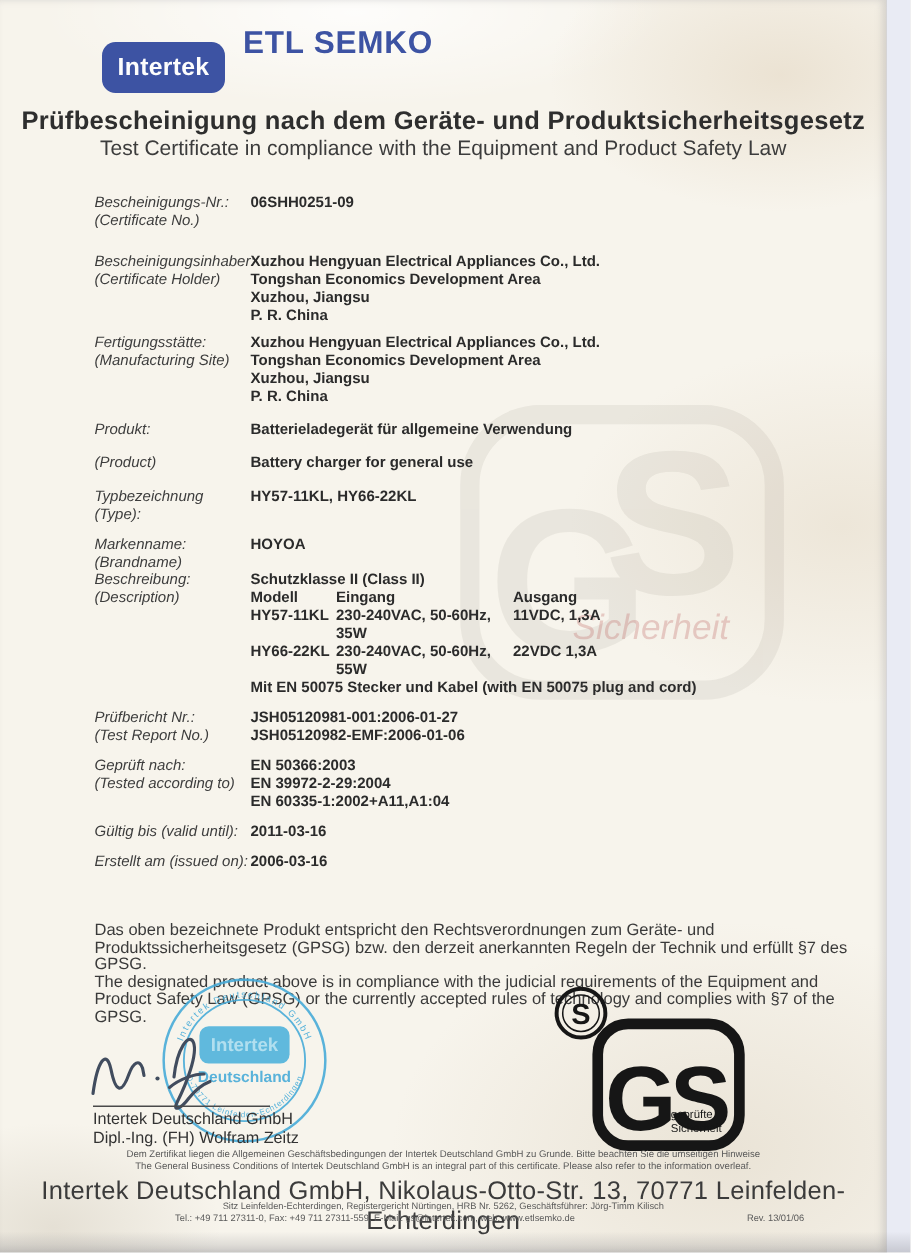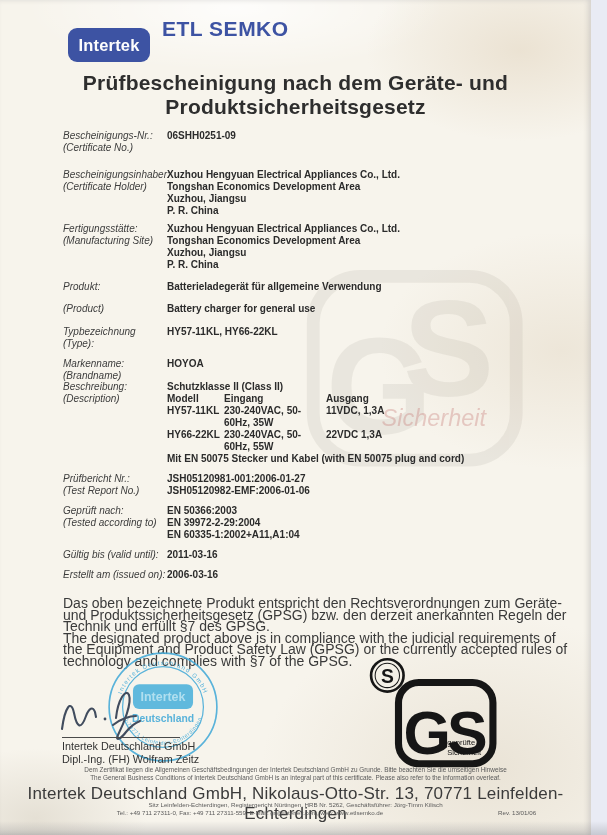--- a/index.html
+++ b/index.html
@@ -19,39 +19,39 @@
   }
   .bottom-shade { position:absolute; left:0; bottom:0; width:607px; height:14px;
     background:linear-gradient(to bottom, rgba(0,0,0,0), rgba(110,110,118,.28)); pointer-events:none; }
 
   
   .logo-box { position:absolute; left:68px; top:28px; width:82px; height:34px;
     background:#3d53a3; border-radius:9px; display:flex; align-items:center; justify-content:center; }
   .logo-text { color:#fdfdfd; font-size:16.5px; font-weight:bold; letter-spacing:.2px; }
   .brand-text { position:absolute; left:162px; top:17px; color:#3d53a3; font-size:21px; font-weight:bold; letter-spacing:.5px; }
   .title-de { position:absolute; left:0; top:71px; width:591px; text-align:center;
-    font-size:21px; font-weight:bold; color:#2e2e2e; letter-spacing:.2px; }
+    font-size:17px; font-weight:bold; color:#2e2e2e; letter-spacing:.2px; }
   .title-en { position:absolute; left:0; top:90px; width:591px; text-align:center;
     font-size:14px; color:#3c3c3c; }
 
   
   .watermark { position:absolute; left:248px; top:255px; width:280px; height:235px; pointer-events:none; }
 
   
   .fields { position:absolute; left:63px; top:130px; width:505px; }
   .frow { display:flex; align-items:flex-start; }
   .flabel { width:104px; flex:0 0 104px; font-style:italic; font-size:10px; line-height:11.5px; color:#3d3d3d; }
   .fvalue { flex:1; font-size:10px; font-weight:bold; line-height:12px; color:#2b2b2b; }
   .desc-table { display:table; }
   .desc-tr { display:table-row; }
   .desc-td { display:table-cell; font-size:10px; font-weight:bold; line-height:12px; color:#2b2b2b; }
-  .desc-td.c0 { width:57px; } .desc-td.c1 { width:102px; }
-
-  
-  .compliance { position:absolute; left:63px; top:598px; width:512px; font-size:14px; line-height:11.6px; color:#3a3a3a; }
+  .desc-td.c0 { width:57px; } .desc-td.c1 { width:118px; }
+
+  
+  .compliance { position:absolute; left:63px; top:615px; width:512px; font-size:11px; line-height:11.6px; color:#3a3a3a; }
 
   
   .stamp { position:absolute; left:106px; top:650px; width:114px; height:114px; opacity:.88; }
   .signature { position:absolute; left:56px; top:683px; width:130px; height:60px; }
   .sig-line { position:absolute; left:62px; top:737px; width:118px; border-top:1.6px solid #4a4a4a; }
   .sig-company { position:absolute; left:62px; top:740px; font-size:10.8px; color:#333; }
   .sig-name { position:absolute; left:62px; top:753px; font-size:10.8px; color:#333; }
 
   
   .gs-mark { position:absolute; left:366px; top:656px; width:132px; height:112px; }
@@ -78,20 +78,21 @@
         <text x="72" y="66" font-size="64" font-weight="bold" fill="#6b6658" stroke="none" font-family="Liberation Sans, sans-serif">S</text>
       </g>
       <text x="62" y="80" font-size="11" font-style="italic" fill="rgba(198,120,118,0.35)" font-family="Liberation Sans, sans-serif">Sicherheit</text>
     </svg>
 
     <div class="logo-box">
       <span class="logo-text">Intertek</span>
     </div>
     <div class="brand-text">ETL SEMKO</div>
     <div class="title-de">Prüfbescheinigung nach dem Geräte- und Produktsicherheitsgesetz</div>
+    <div class="title-en">Test Certificate in compliance with the Equipment and Product Safety Law</div>
 
     <div class="fields">
 
       <div class="frow" style="margin-bottom:16px">
         <div class="flabel">
           <div>Bescheinigungs-Nr.:</div>
           <div>(Certificate No.)</div>
         </div>
         <div class="fvalue">
           <div>06SHH0251-09</div>

